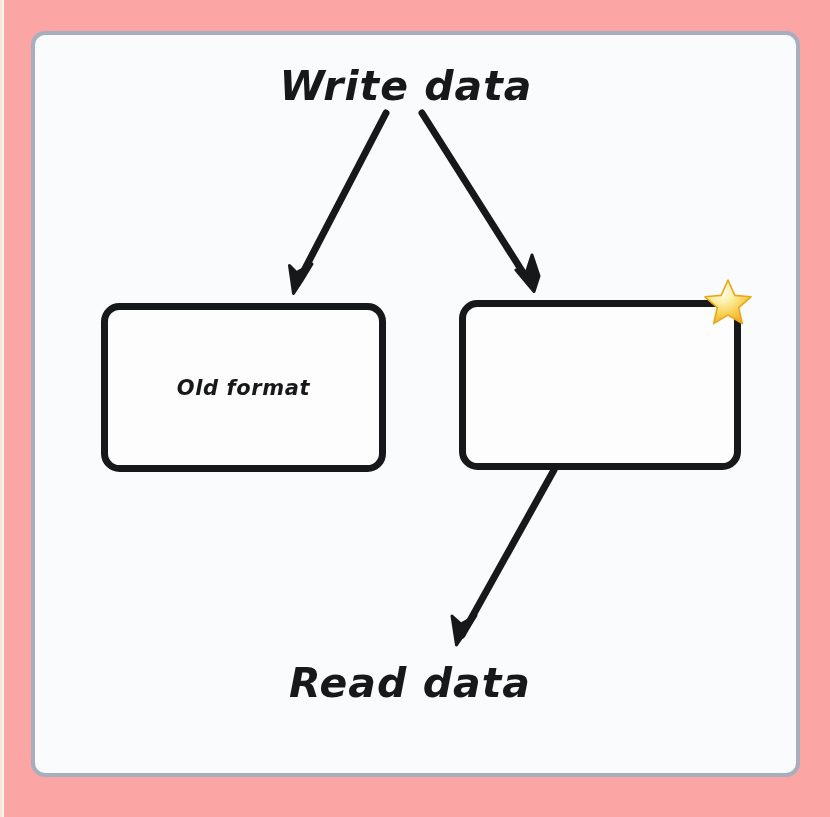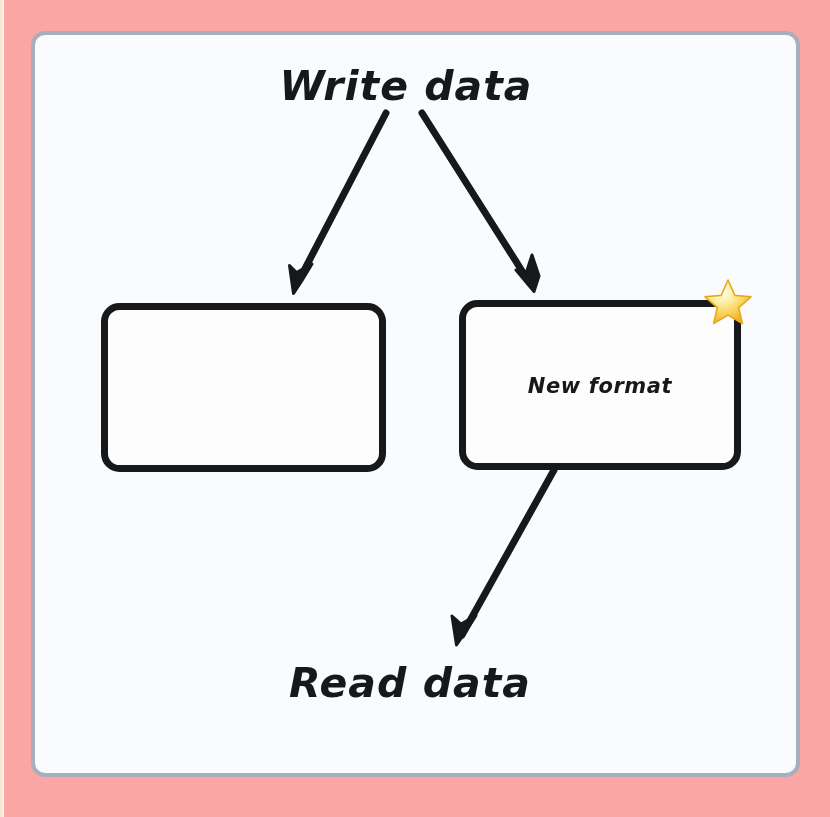--- a/index.html
+++ b/index.html
@@ -143,18 +143,18 @@
     </g>
 
     <g transform="translate(728,303) scale(1.0)">
       <path d="M 0,-23 L 6.8,-7.6 L 23,-6.2 L 10.7,4.6 L 14.4,20.6 L 0,12.1 L -14.4,20.6 L -10.7,4.6 L -23,-6.2 L -6.8,-7.6 Z" fill="url(#star-grad)" stroke="#e8a81c" stroke-width="1.6" stroke-linejoin="round"></path>
     </g>
 
   </svg>
 
   <div class="hand-text title-text" id="write-data-label">Write data</div>
 
+  <div class="hand-text box-label" id="old-format-label">Old format</div>
 
-  <div class="hand-text box-label" id="new-format-label">New format</div>
 
   <div class="hand-text title-text" id="read-data-label">Read data</div>
 
 </div>
 
 </body></html>

